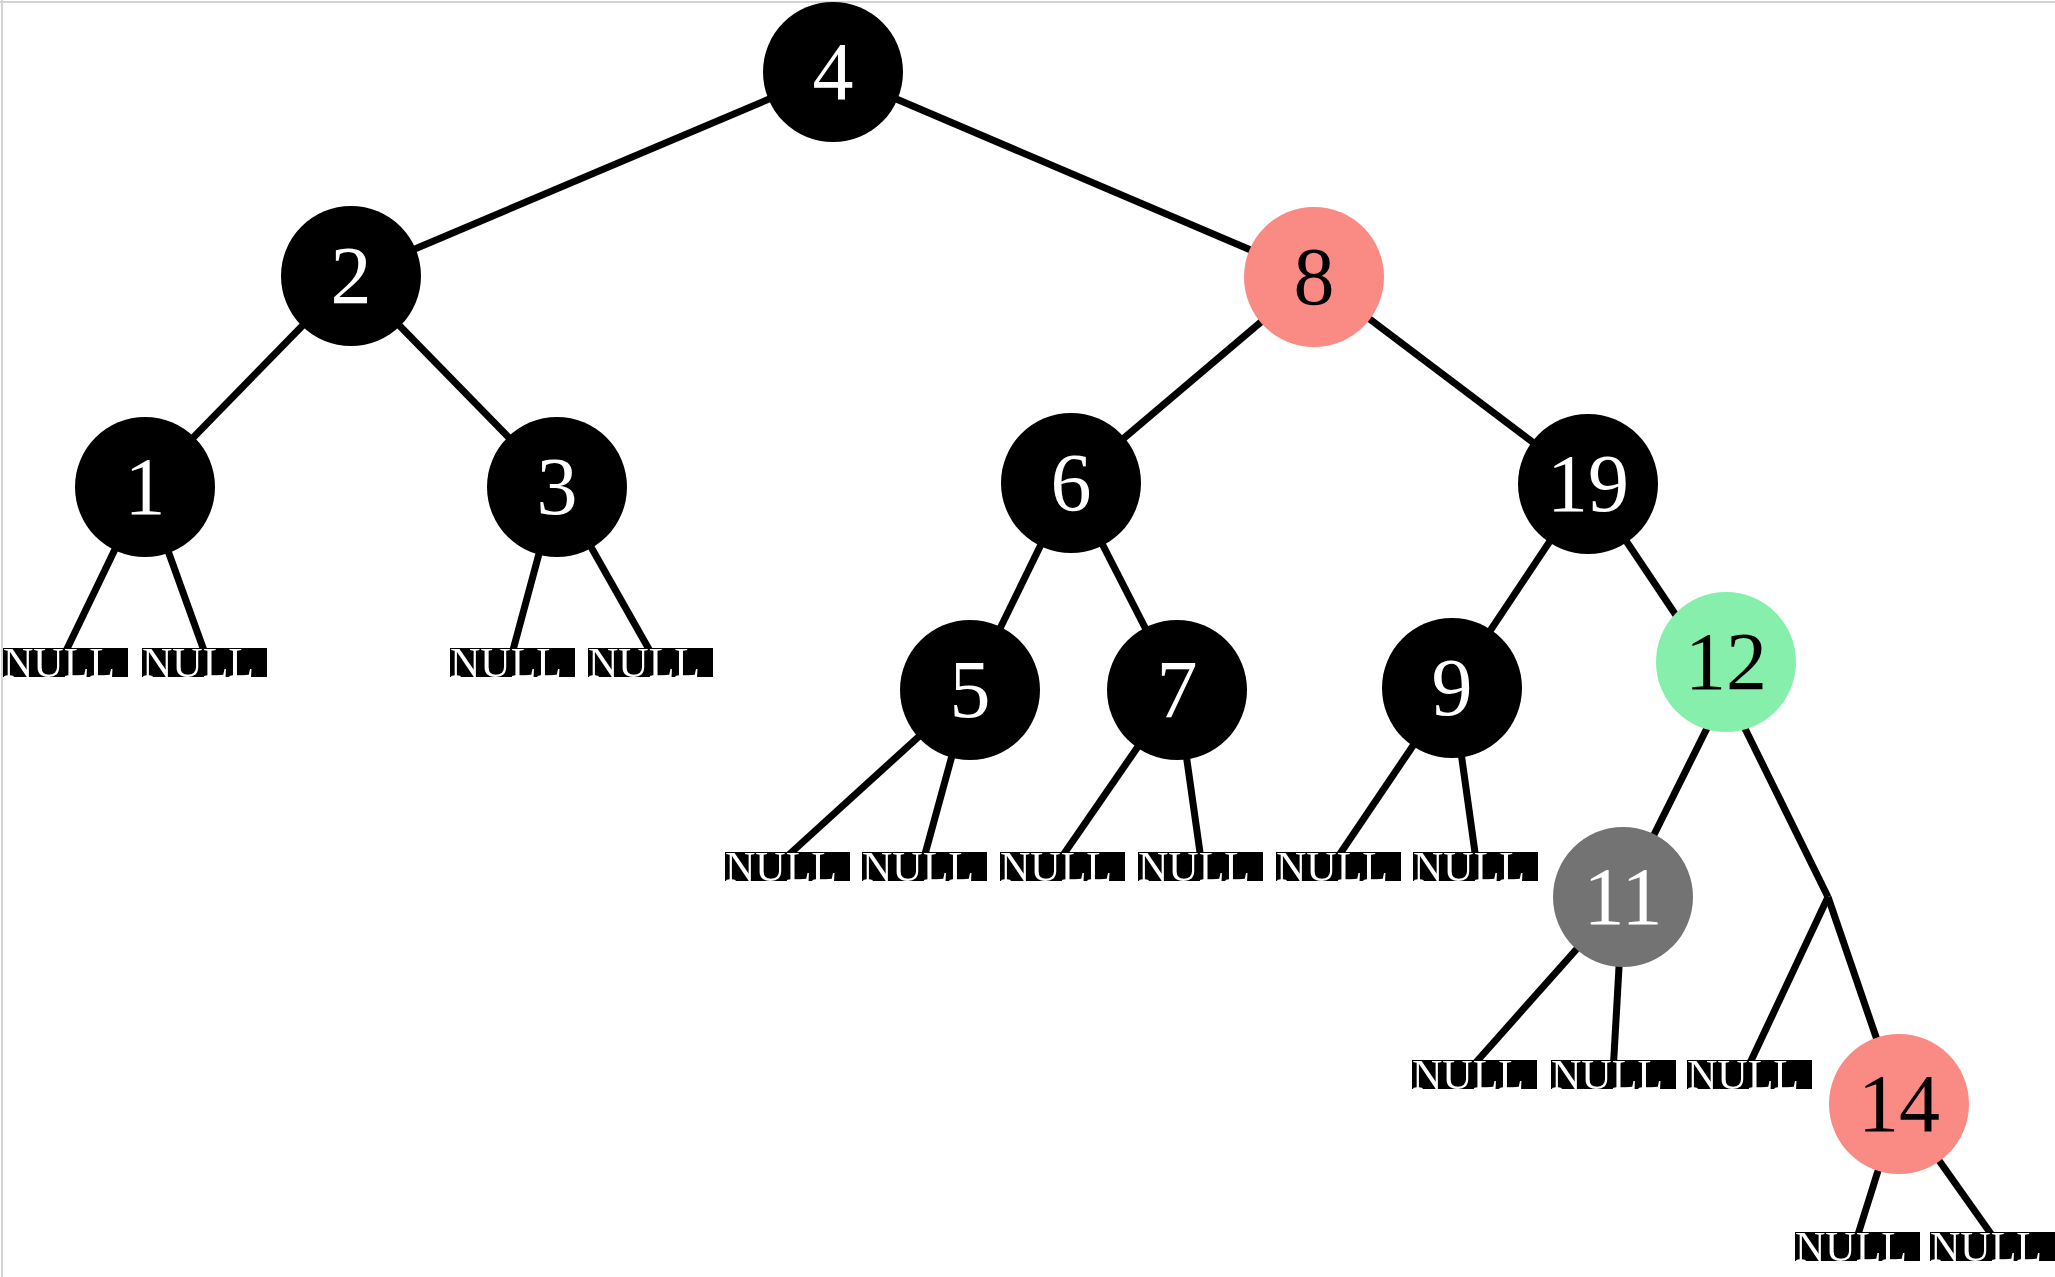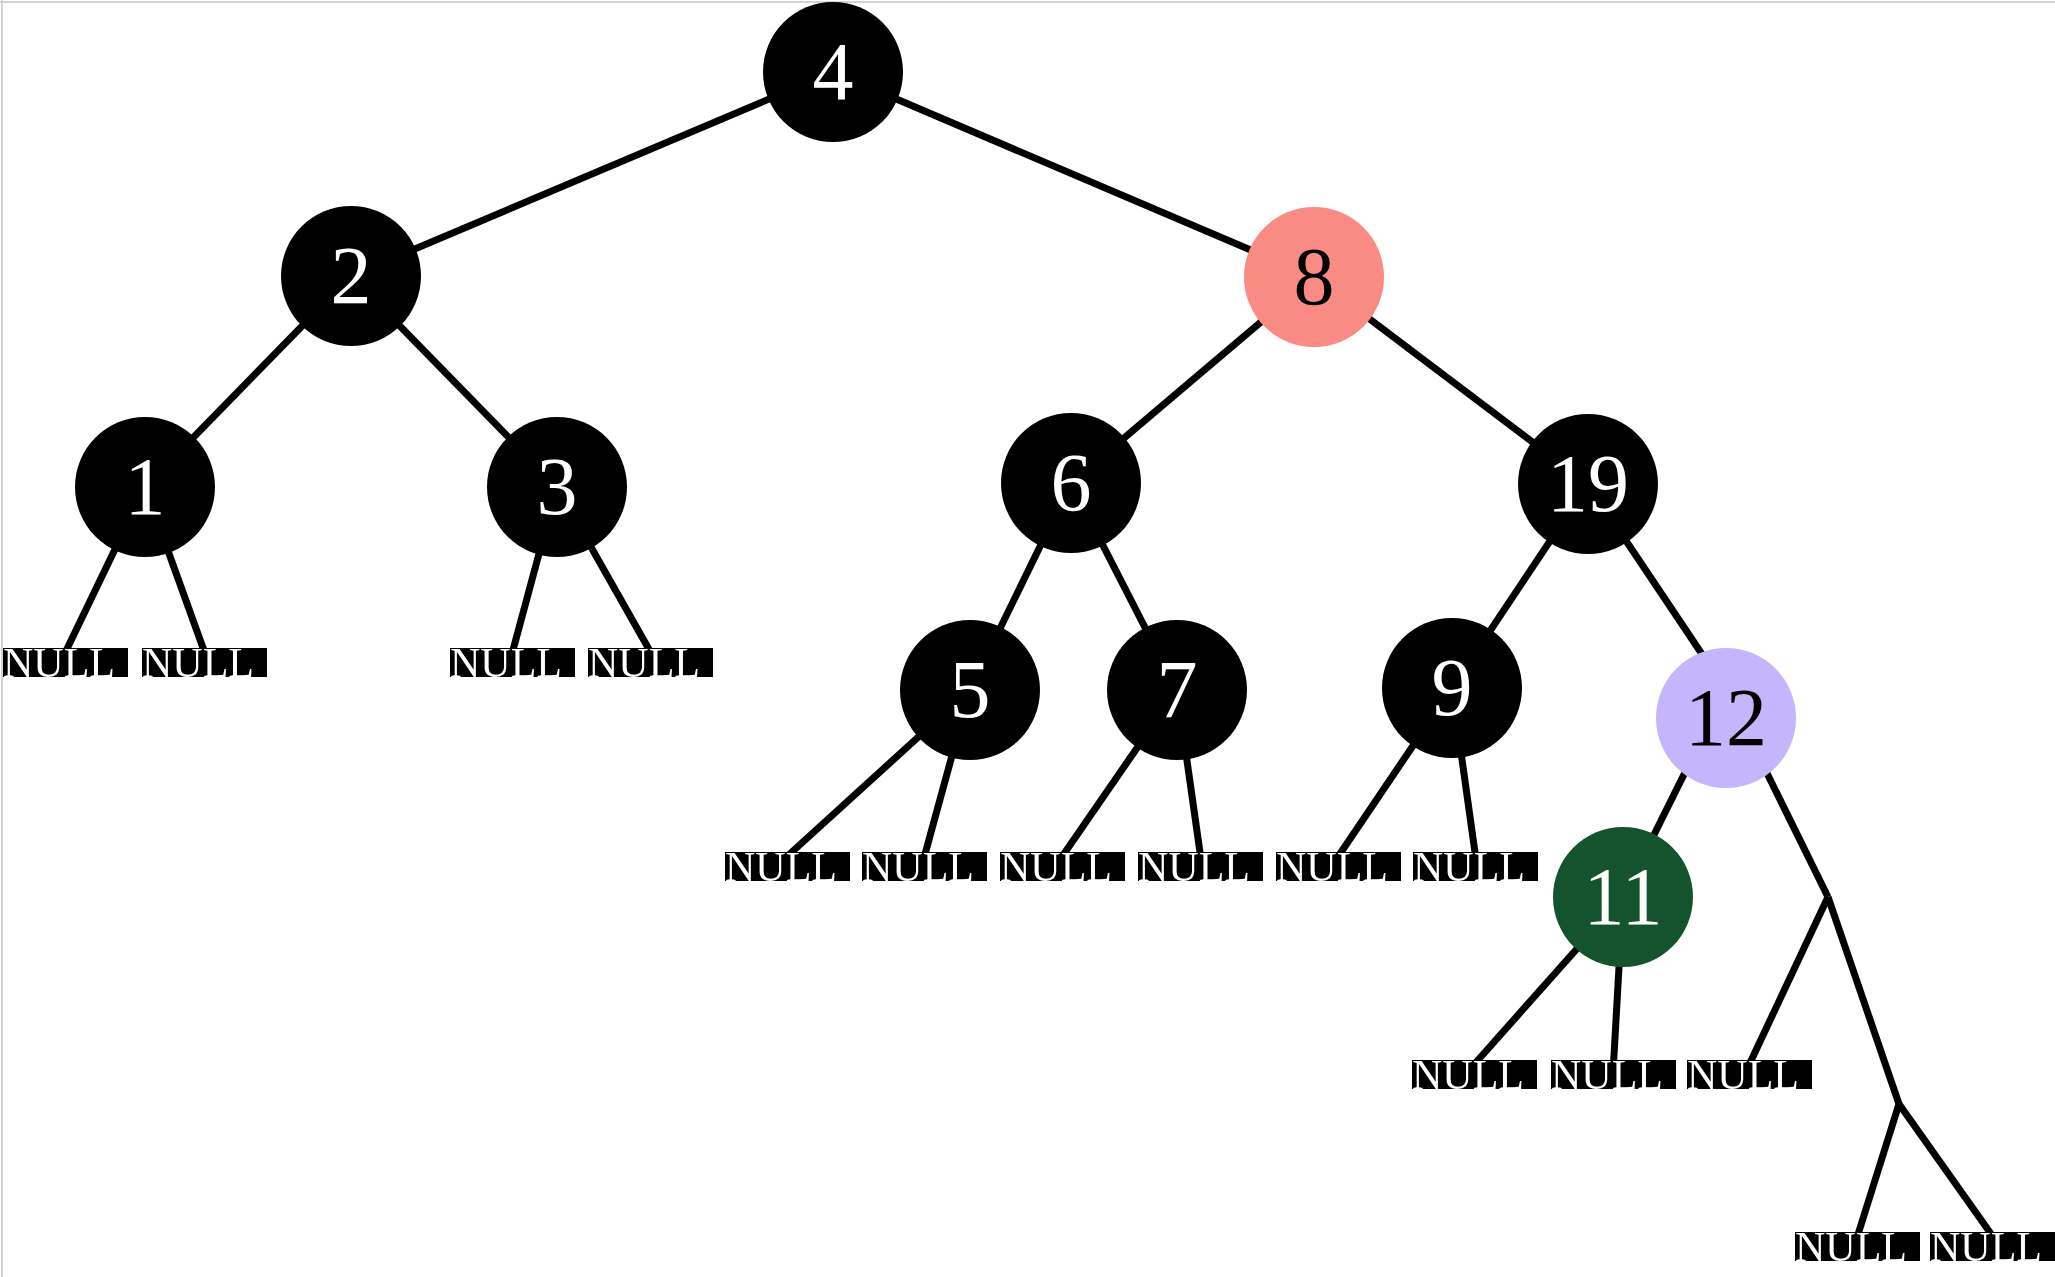--- a/index.html
+++ b/index.html
@@ -117,25 +117,28 @@
     </div>
     <div class="tree-node" style="left: 900px; top: 620px; background: rgb(0, 0, 0); color: rgb(255, 255, 255);">
       <span>5</span>
     </div>
     <div class="tree-node" style="left: 1107px; top: 620px; background: rgb(0, 0, 0); color: rgb(255, 255, 255);">
       <span>7</span>
     </div>
     <div class="tree-node" style="left: 1382px; top: 618px; background: rgb(0, 0, 0); color: rgb(255, 255, 255);">
       <span>9</span>
     </div>
-    <div class="tree-node" style="left: 1656px; top: 648px; background: #c4b5fd; color: rgb(0, 0, 0);">
+    <div class="tree-node" style="left: 1656px; top: 592px; background: #86efac; color: rgb(0, 0, 0);">
       <span>12</span>
     </div>
-    <div class="tree-node" style="left: 1553px; top: 827px; background: #14532d; color: rgb(255, 255, 255); font-family: Liberation Serif, serif;">
+    <div class="tree-node" style="left: 1553px; top: 827px; background: #737373; color: rgb(255, 255, 255); font-family: Liberation Serif, serif;">
       <span>11</span>
+    </div>
+    <div class="tree-node" style="left: 1829px; top: 1034px; background: rgb(250, 138, 132); color: rgb(0, 0, 0);">
+      <span>14</span>
     </div>
     <div class="null-box" style="left: 3px; top: 648px; background: rgb(0, 0, 0); color: rgb(255, 255, 255);">
       <span>NULL</span>
     </div>
     <div class="null-box" style="left: 142px; top: 648px; background: rgb(0, 0, 0); color: rgb(255, 255, 255);">
       <span>NULL</span>
     </div>
     <div class="null-box" style="left: 450px; top: 648px; background: rgb(0, 0, 0); color: rgb(255, 255, 255);">
       <span>NULL</span>
     </div>

